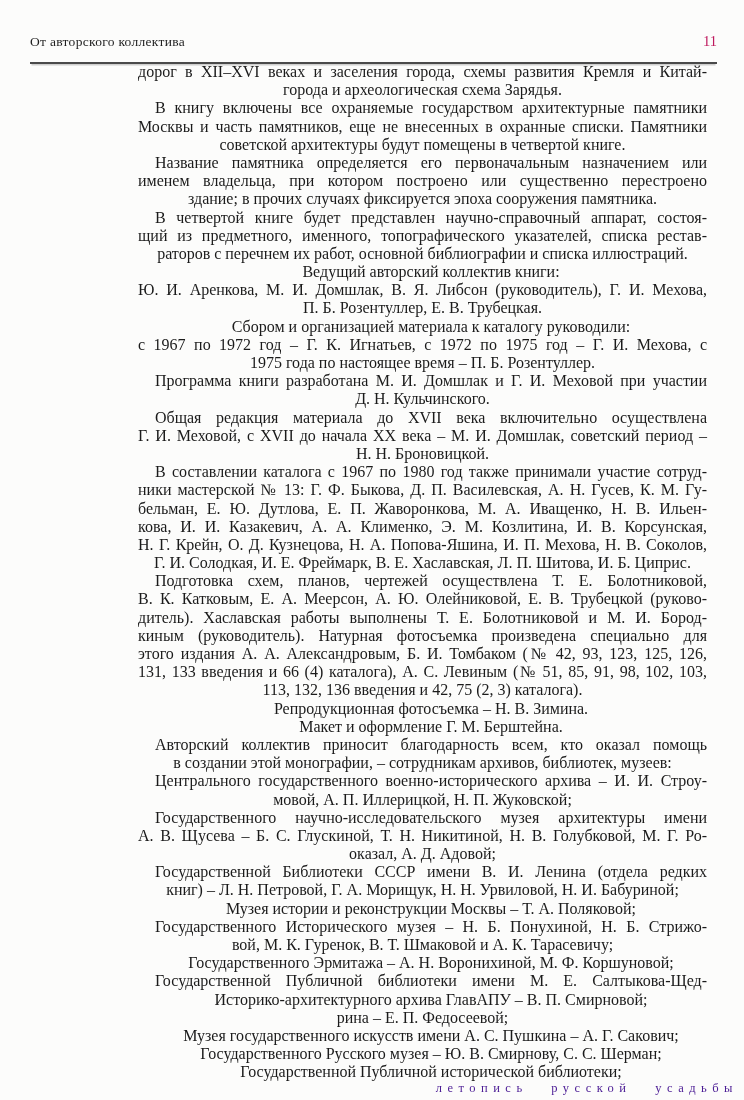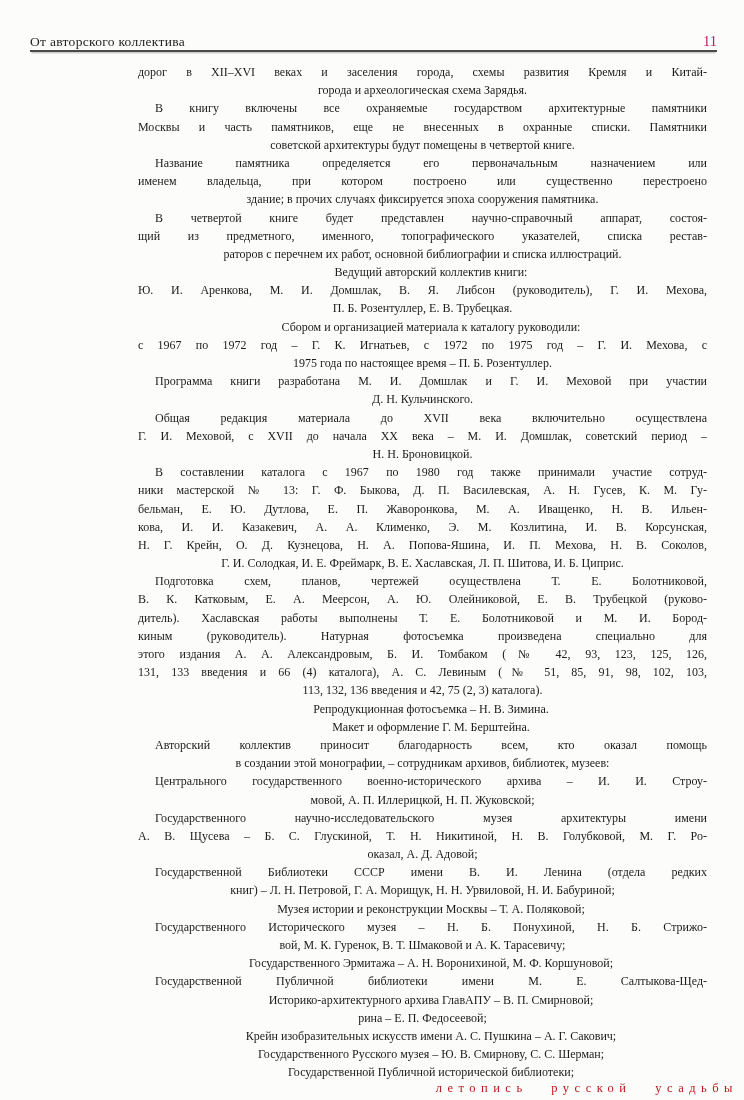--- a/index.html
+++ b/index.html
@@ -18,39 +18,39 @@
     color: #1a1a1a;
   }
   .running-header {
     position: absolute;
     top: 33px;
     left: 30px;
     width: 687px;
     display: flex;
     justify-content: space-between;
     align-items: baseline;
-    padding-bottom: 0;
+    padding-bottom: 12px;
     border-bottom: 2px solid #14b8a6;
     box-shadow: 0 3px 0 -1.5px rgba(70,70,70,0.25);
   }
   .running-title {
     font-size: 13.5px;
     letter-spacing: 0.3px;
     color: #1f1f1f;
   }
   .page-number {
     font-size: 14.5px;
     color: #be185d;
   }
   .body-text {
     position: absolute;
     top: 63px;
     left: 138px;
     width: 569px;
-    font-size: 12px;
+    font-size: 16px;
     line-height: 18.2px;
     color: #1b1b1b;
   }
   .line {
     text-align: center;
     white-space: normal;
     height: 18.2px;
     overflow: visible;
   }
   .line.j {
@@ -129,20 +129,20 @@
       <div class="line">оказал, А. Д. Адовой;</div>
       <div class="line j ind">Государственной Библиотеки СССР имени В. И. Ленина (отдела редких</div>
       <div class="line">книг) – Л. Н. Петровой, Г. А. Морищук, Н. Н. Урвиловой, Н. И. Бабуриной;</div>
       <div class="line ind">Музея истории и реконструкции Москвы – Т. А. Поляковой;</div>
       <div class="line j ind">Государственного Исторического музея – Н. Б. Понухиной, Н. Б. Стрижо-</div>
       <div class="line">вой, М. К. Гуренок, В. Т. Шмаковой и А. К. Тарасевичу;</div>
       <div class="line ind">Государственного Эрмитажа – А. Н. Воронихиной, М. Ф. Коршуновой;</div>
       <div class="line j ind">Государственной Публичной библиотеки имени М. Е. Салтыкова-Щед-</div>
       <div class="line ind">Историко-архитектурного архива ГлавАПУ – В. П. Смирновой;</div>
       <div class="line">рина – Е. П. Федосеевой;</div>
-      <div class="line ind">Крейн изобразительных искусств имени А. С. Пушкина – А. Г. Сакович;</div>
+      <div class="line ind">Музея государственного искусств имени А. С. Пушкина – А. Г. Сакович;</div>
       <div class="line ind">Государственного Русского музея – Ю. В. Смирнову, С. С. Шерман;</div>
       <div class="line ind">Государственной Публичной исторической библиотеки;</div>
     </div>
 
-  <div class="watermark" style="color: #b91c1c;">летопись русской усадьбы</div>
+  <div class="watermark" style="color: #4c1d95;">летопись русской усадьбы</div>
 
 </div>
 
 </body></html>

